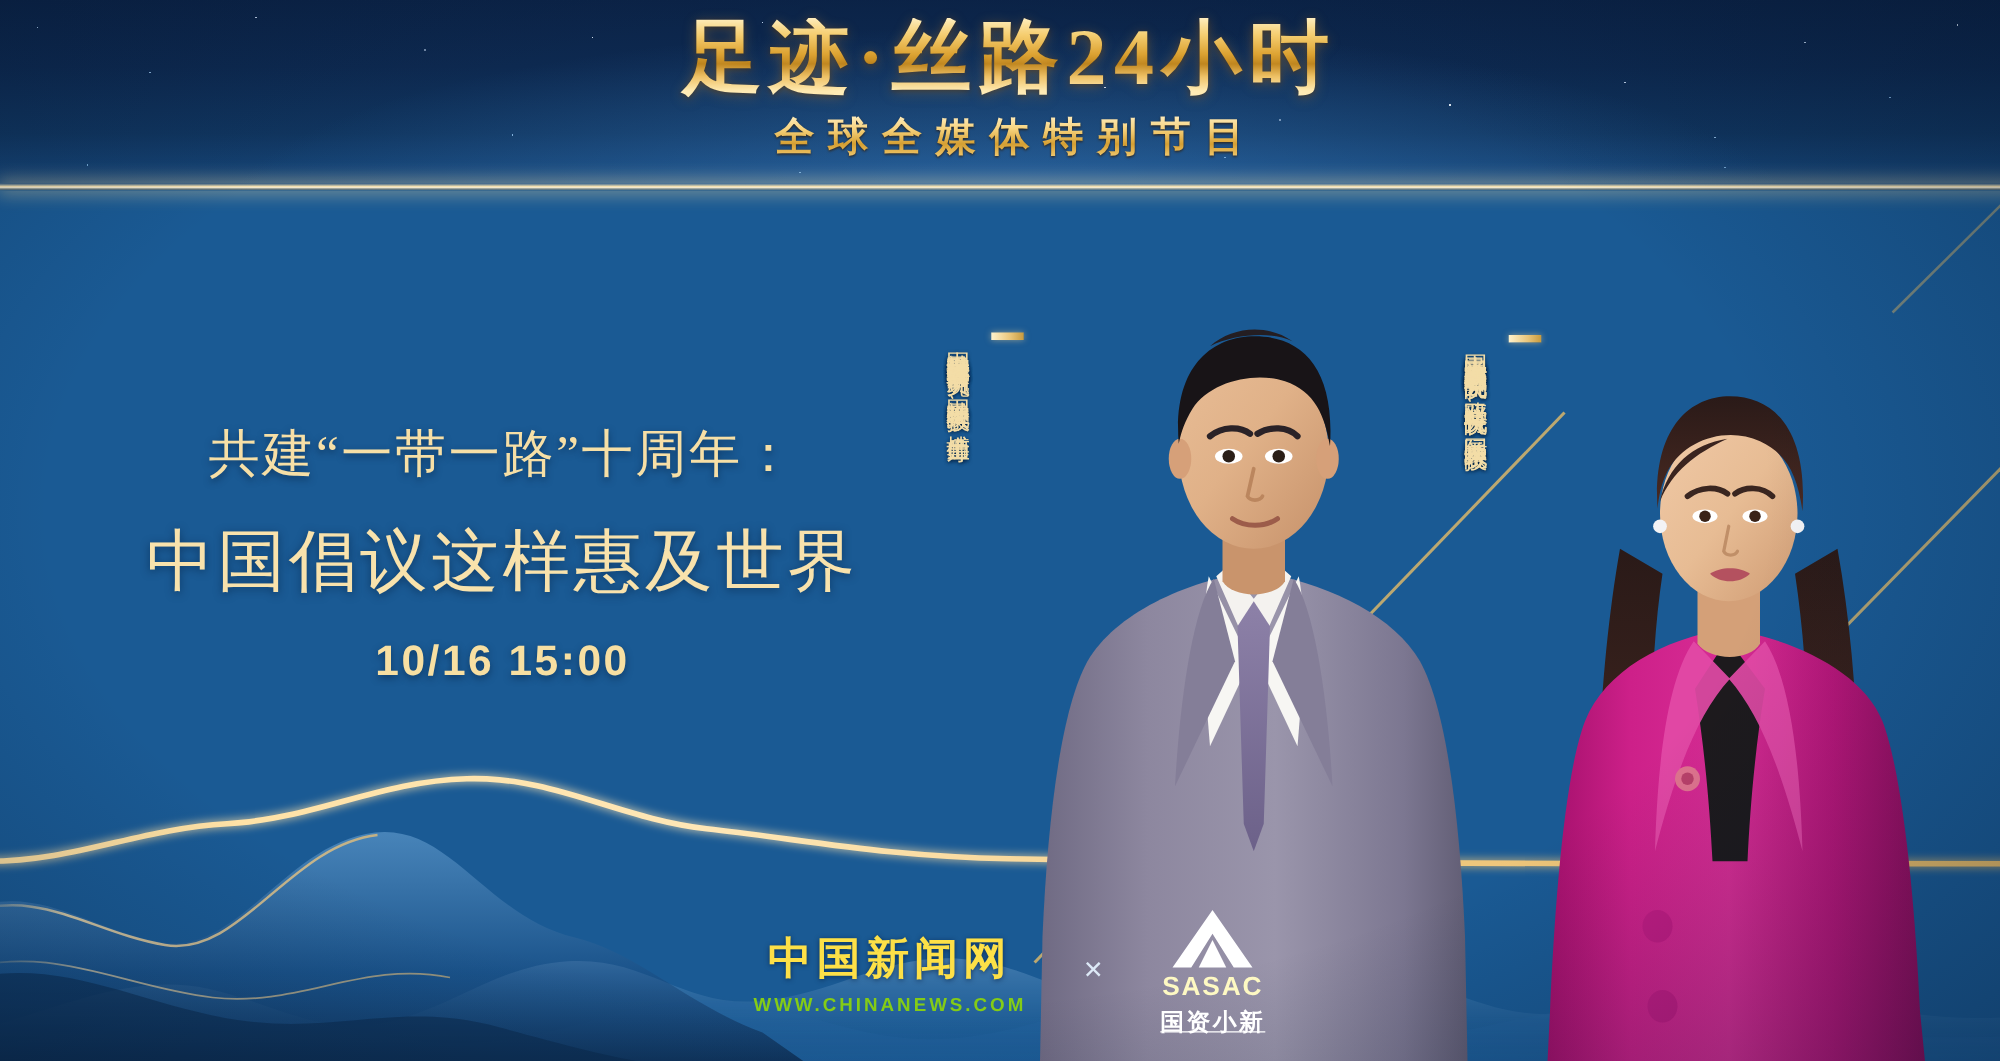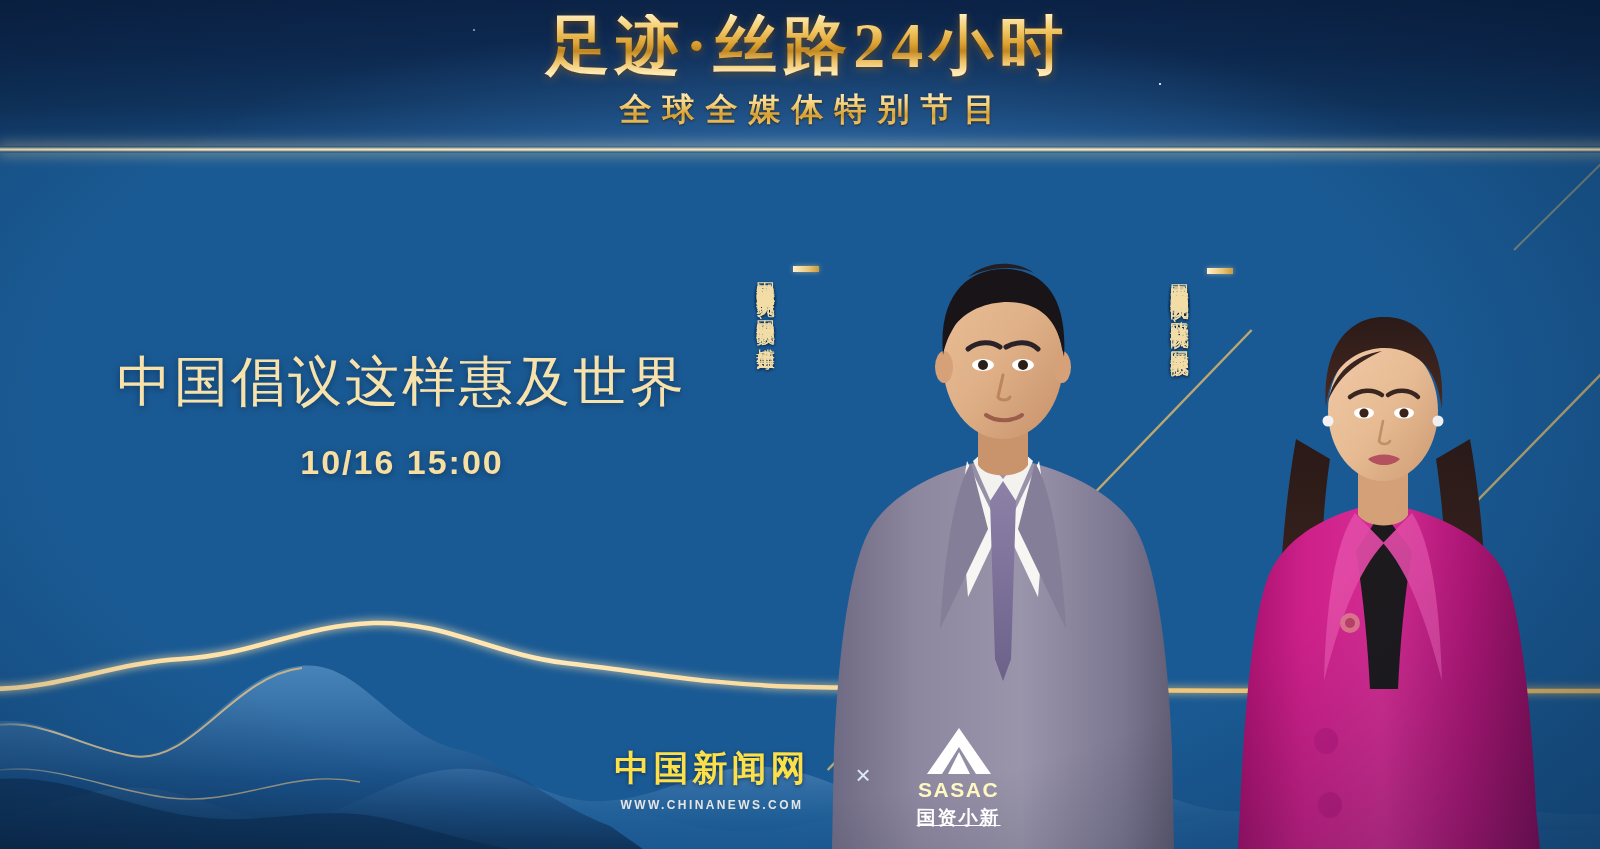--- a/index.html
+++ b/index.html
@@ -147,21 +147,21 @@
     text-align:center; z-index:6;
     color:#f6dc9d;
   }
   .headline-l1 {
     font-family:"Liberation Serif","DejaVu Serif",serif;
     font-size:41px; font-weight:400; letter-spacing:2px;
     color:#f6dfa6;
     text-shadow:0 2px 6px rgba(5,30,60,.55);
   }
   .headline-l2 {
-    margin-top:10px;
+    margin-top:22px;
     font-family:"Liberation Serif","DejaVu Serif",serif;
     font-size:54px; font-weight:400; letter-spacing:3px;
     color:#f8e2ac;
     text-shadow:0 2px 7px rgba(5,30,60,.55);
   }
   .headline-time {
     margin-top:24px;
     font-family:"Liberation Sans","DejaVu Sans",sans-serif;
     font-size:34px; font-weight:700; letter-spacing:2px;
     color:#f7dfa2;
@@ -210,21 +210,21 @@
   }
   .brand-cn { display:flex; flex-direction:column; align-items:center; }
   .brand-cn-name {
     font-family:"Liberation Serif","DejaVu Serif",serif;
     font-size:35px; font-weight:700; letter-spacing:4px; color:#fde047;
     text-shadow:0 1px 4px rgba(0,20,50,.6);
   }
   .brand-cn-url {
     margin-top:6px;
     font-family:"Liberation Sans","DejaVu Sans",sans-serif;
-    font-size:12px; font-weight:700; letter-spacing:2.4px; color:#e5e5e5;
+    font-size:15px; font-weight:700; letter-spacing:2.4px; color:#84cc16;
   }
   .brand-x {
     font-family:"Liberation Sans","DejaVu Sans",sans-serif;
     font-size:26px; color:#dde9f7; font-weight:300;
     margin-bottom:6px;
   }
   .brand-sasac { display:flex; flex-direction:column; align-items:center; }
   .sasac-mark { margin-bottom:2px; }
   .sasac-en {
     font-family:"Liberation Sans","DejaVu Sans",sans-serif;
@@ -310,20 +310,21 @@
     <path d="M-20,178 C40,154 82,192 142,202 C202,212 242,122 312,114" fill="none" stroke="url(#mtnGold)" stroke-width="2" opacity=".9"></path>
     <path d="M-20,222 C50,200 110,236 180,244 C250,252 300,214 370,228" fill="none" stroke="url(#mtnGold)" stroke-width="1.4" opacity=".7"></path>
   </svg>
 
   <div class="header-logo">
     <div class="logo-main">足迹·丝路24小时</div>
     <div class="logo-sub">全球全媒体特别节目</div>
   </div>
 
   <div class="headline">
+    <div class="headline-l1">共建“一带一路”十周年：</div>
     <div class="headline-l2">中国倡议这样惠及世界</div>
     <div class="headline-time">10/16  15:00</div>
   </div>
 
   <svg class="guest-photo" style="left:828px; bottom:0; width:350px; height:620px;" viewBox="0 0 350 620">
     <defs>
       <linearGradient id="suitA" x1="0" y1="0" x2="1" y2="0">
         <stop offset="0%" stop-color="#6f6a83"></stop>
         <stop offset="25%" stop-color="#8d879f"></stop>
         <stop offset="55%" stop-color="#9a95ab"></stop>

